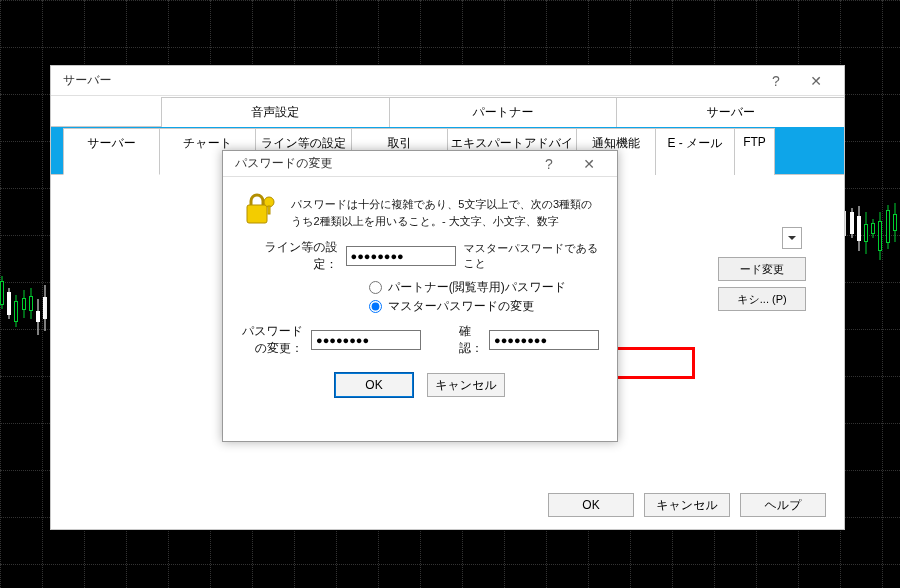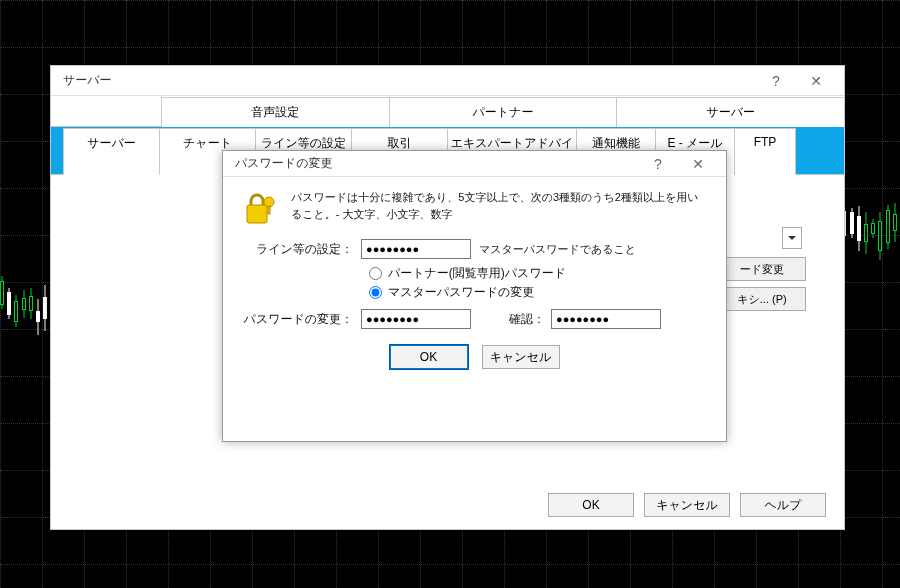--- a/index.html
+++ b/index.html
@@ -36,24 +36,24 @@
 .combo { position:absolute; right: 42px; top: 52px; width:20px; height:22px; border:1px solid #aaa; background:#fff; display:flex; align-items:center; justify-content:center; }
 .combo::after { content:""; border:4px solid transparent; border-top-color:#333; transform:translateY(2px);}
 .btn-side { position:absolute; right:38px; width:88px; height:24px; border:1px solid #aaa; background:#f0f0f0; font-size:11px;}
 .btn-side.b1 { top: 82px; }
 .btn-side.b2 { top: 112px; }
 
 .win-buttons { position:absolute; bottom:12px; right:18px; display:flex; gap:10px;}
 .winbtn { width:86px; height:24px; background:#f3f3f3; border:1px solid #aaa; font-size:12px;}
 
 
-.dlg { position:absolute; left:222px; top:150px; width:505px; height:292px; background:#fff; border:1px solid #999; box-shadow: 0 0 10px rgba(0,0,0,.3); z-index:50;}
+.dlg { position:absolute; left:222px; top:150px; width:396px; height:292px; background:#fff; border:1px solid #999; box-shadow: 0 0 10px rgba(0,0,0,.3); z-index:50;}
 .dlg .titlebar { height:26px; }
 .dlg-body { padding: 12px 18px; font-size:12px; color:#111;}
-.info-row { display:flex; gap:10px; margin-bottom:10px;}
+.info-row { display:flex; gap:10px; margin-bottom:10px;align-items:flex-end;}
 .lock-icon { width:40px; height:40px; position:relative; flex:none;}
 .lock-icon svg { width:100%; height:100%;}
 .info-text { font-size:11px; line-height:1.5;}
 
 .form-row { display:flex; align-items:center; margin:6px 0; font-size:12px;}
 .form-row .lbl { width:120px; text-align:right; padding-right:8px;}
 .form-row input[type=text], .form-row input[type=password] { height:20px; border:1px solid #777; padding:0 4px; font-size:11px; background:#fff;}
 .form-row input[readonly] { background:#f5f5f5; color:#777;}
 .radio-row { margin-left:128px; font-size:12px; display:flex; align-items:center; gap:4px; margin-top:2px;}
 .radio-row input { margin-right:2px;}
@@ -622,21 +622,21 @@
     <div class="tab">サーバー</div>
   </div>
   <div class="tabs-row lower">
     <div class="tab active">サーバー</div>
     <div class="tab">チャート</div>
     <div class="tab">ライン等の設定</div>
     <div class="tab">取引</div>
     <div class="tab" style="width:130px">エキスパートアドバイザ</div>
     <div class="tab" style="width:80px">通知機能</div>
     <div class="tab" style="width:80px">E - メール</div>
-    <div class="tab" style="width:62px">FTP</div>
+    <div class="tab" style="width:41px">FTP</div>
   </div>
 
   <div class="win-body">
     <div class="combo"></div>
     <button class="btn-side b1">ード変更</button>
     <button class="btn-side b2">キシ... (P)</button>
   </div>
 
   <div class="win-buttons">
     <button class="winbtn">OK</button>

